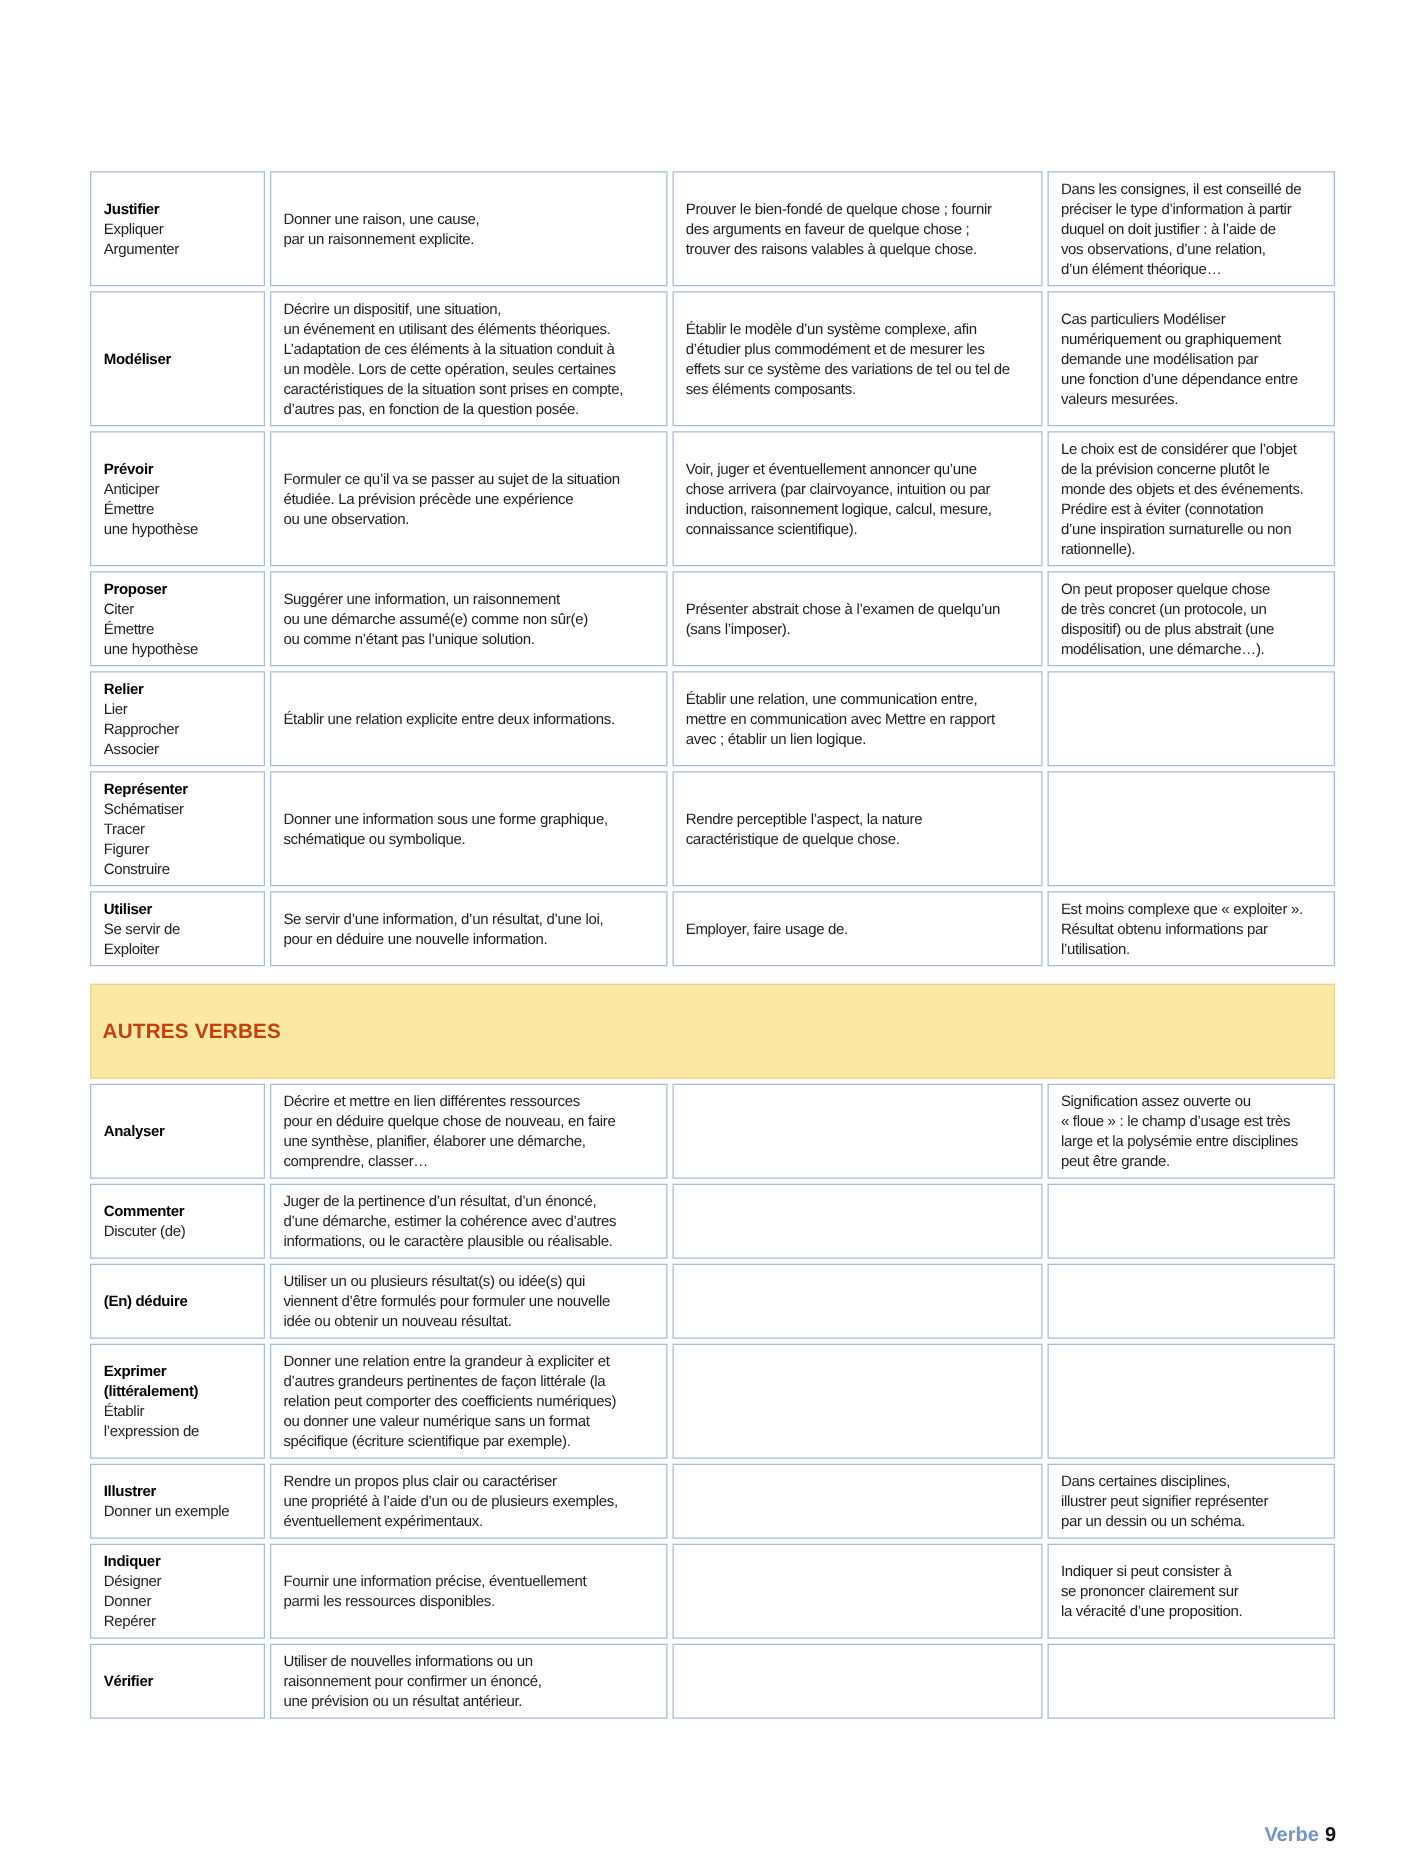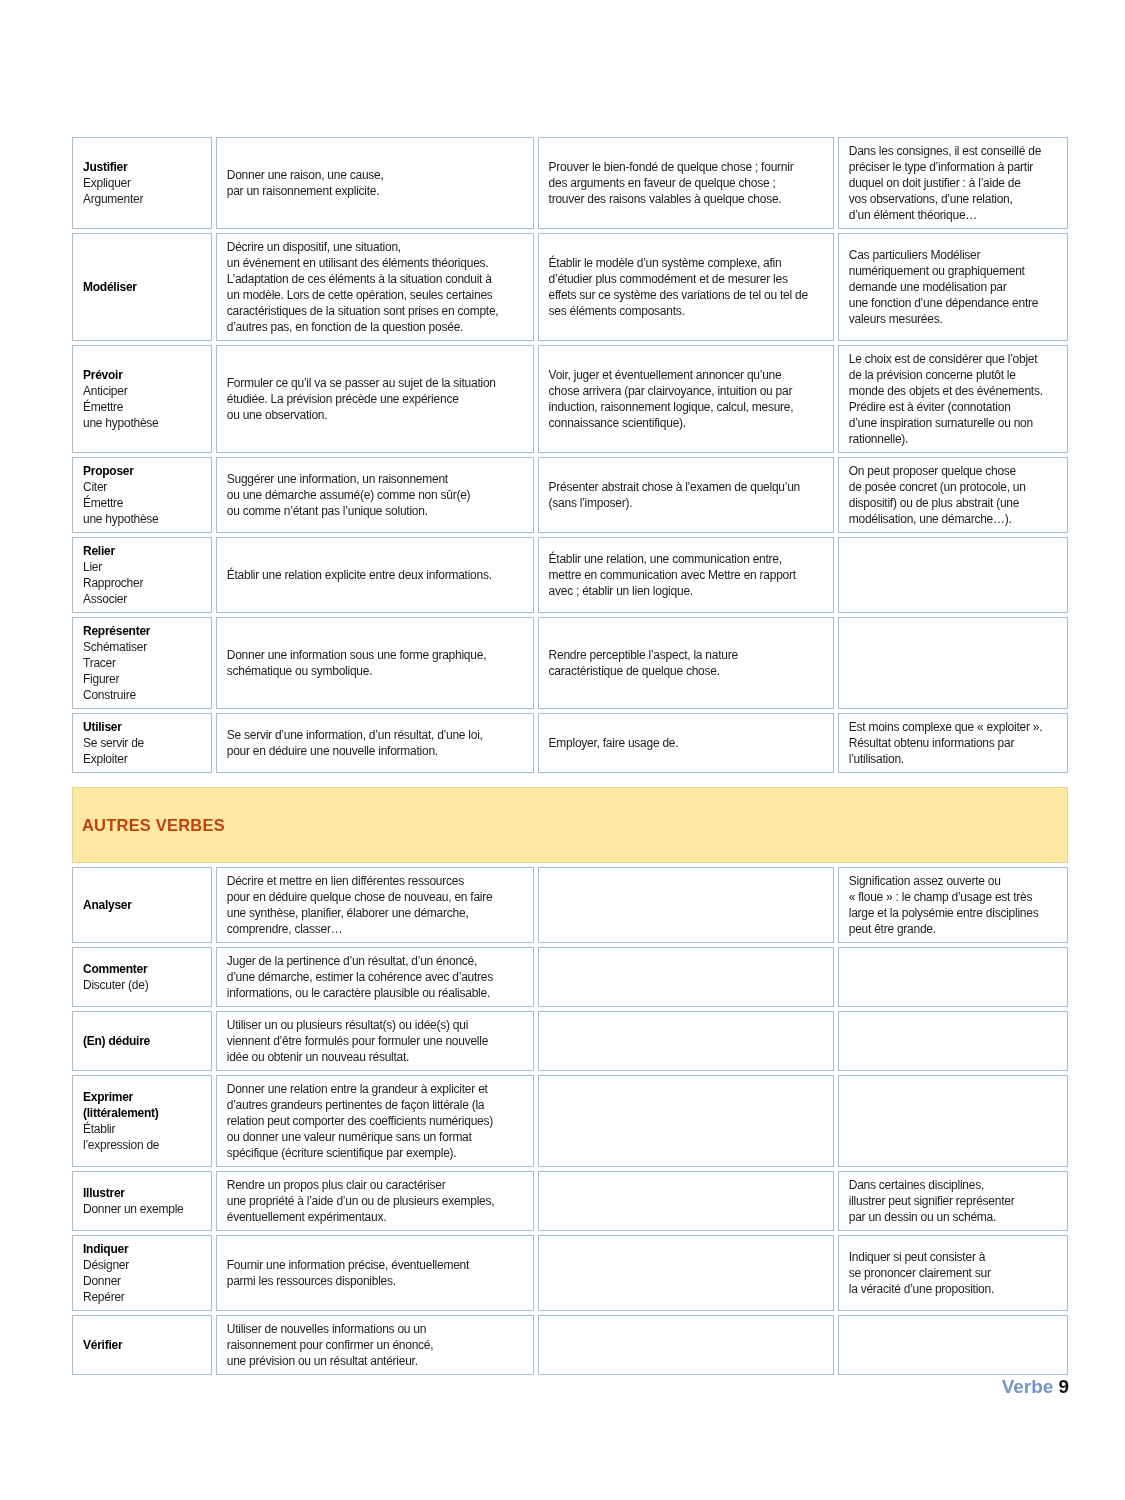--- a/index.html
+++ b/index.html
@@ -49,23 +49,23 @@
   }
   .banner-title{
     font-weight:bold;
     font-size:16.5px;
     letter-spacing:0.2px;
     color:#c2410c;
   }
 
   .footer{
     position:absolute;
-    top:1376px;
+    top:1460px;
     right:56px;
-    font-size:19px;
+    font-size:16px;
     font-weight:bold;
     white-space:nowrap;
   }
   .footer .label{color:#7295c5;}
   .footer .num{color:#111111;margin-left:5px;}
 </style>
 </head>
 <body>
 
 <div class="page">
@@ -127,21 +127,21 @@
 rationnelle).</td>
           </tr>
           <tr>
             <td class="verb-cell"><span class="verb-line bold">Proposer</span><span class="verb-line">Citer</span><span class="verb-line">Émettre</span><span class="verb-line">une hypothèse</span></td>
             <td>Suggérer une information, un raisonnement
 ou une démarche assumé(e) comme non sûr(e)
 ou comme n’étant pas l’unique solution.</td>
             <td>Présenter abstrait chose à l’examen de quelqu’un
 (sans l’imposer).</td>
             <td>On peut proposer quelque chose
-de posée concret (un protocole, un
+de très concret (un protocole, un
 dispositif) ou de plus abstrait (une
 modélisation, une démarche…).</td>
           </tr>
           <tr>
             <td class="verb-cell"><span class="verb-line bold">Relier</span><span class="verb-line">Lier</span><span class="verb-line">Rapprocher</span><span class="verb-line">Associer</span></td>
             <td>Établir une relation explicite entre deux informations.</td>
             <td>Établir une relation, une communication entre,
 mettre en communication avec Mettre en rapport
 avec ; établir un lien logique.</td>
             <td></td>

